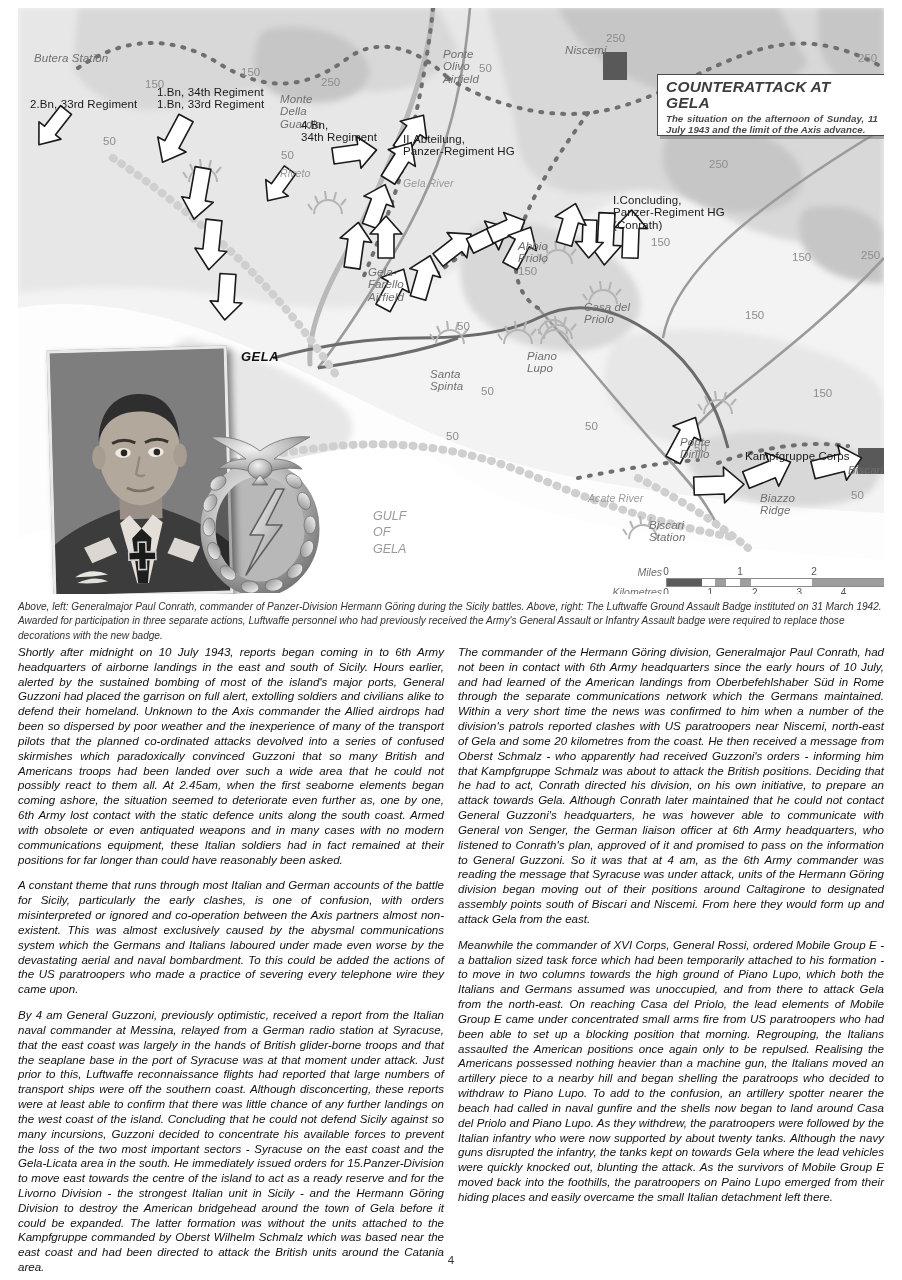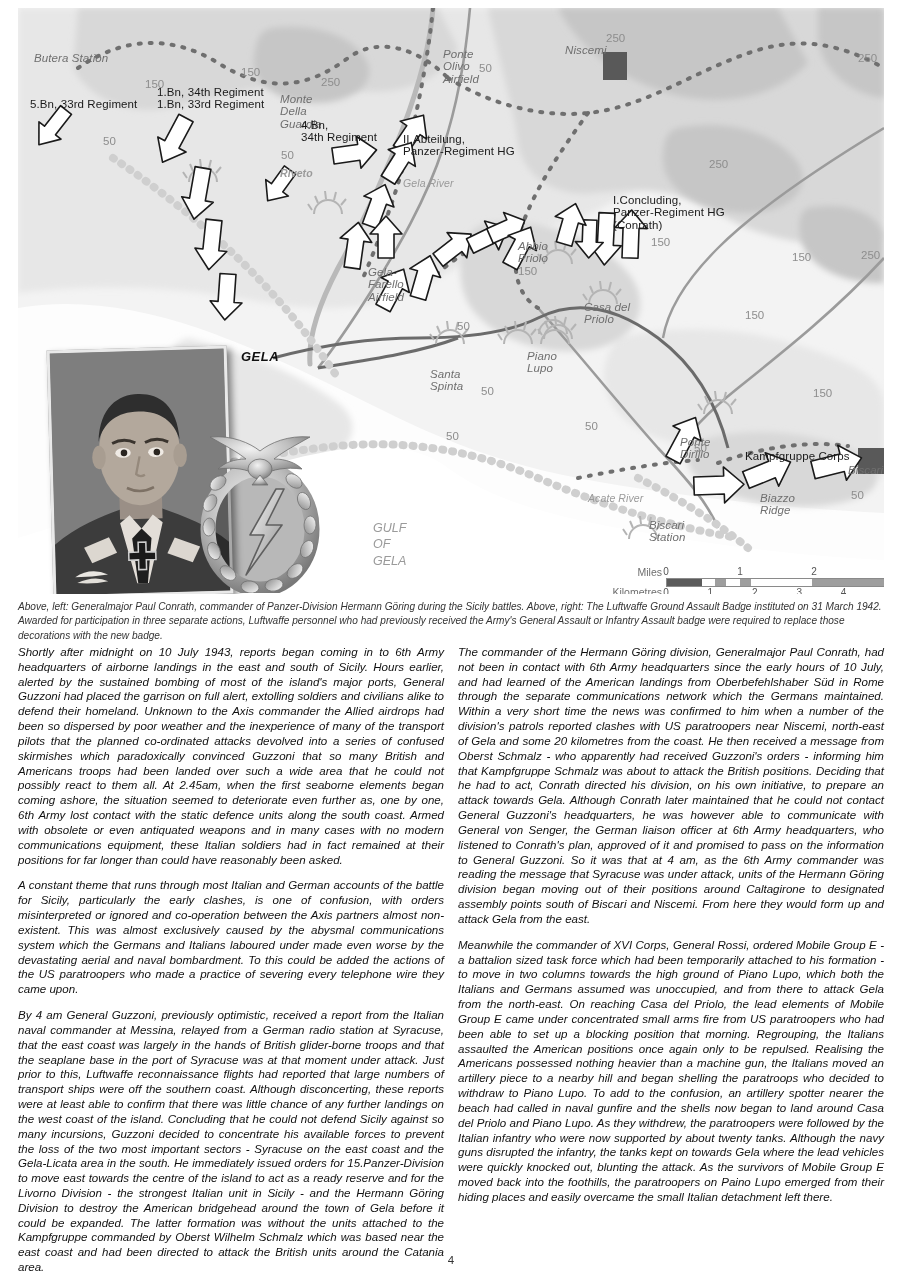--- a/index.html
+++ b/index.html
@@ -92,21 +92,21 @@
   #badge {
     position:absolute;
     left:172px; top:415px;
     width:140px; height:170px;
   }
 
   
   #scalebar { position:absolute; left:648px; top:558px; width:222px; height:32px; }
   .sb-cap {
     position:absolute; right:100%; margin-right:4px;
-    color:#6f6f6f; font-size:10.5px; white-space:nowrap;
+    font-style:italic; color:#6f6f6f; font-size:10.5px; white-space:nowrap;
   }
   .sb-ticks { position:absolute; width:100%; height:12px; }
   .sb-ticks span {
     position:absolute; font-size:10px; color:#555;
     transform:translateX(-50%);
   }
   .sb-bar { position:absolute; left:0; top:12px; width:100%; height:9px; display:flex; border:1px solid #8a8a8a; }
   .sb-bar i { display:block; height:100%; }
 
   
@@ -366,20 +366,24 @@
       </g>
       <g transform="translate(676,478) rotate(-92)">
         <path d="M-9,0 L9,0 L9,30 L18,30 L0,50 L-18,30 L-9,30 Z"></path>
       </g>
       <g transform="translate(655,452) rotate(-152)">
         <path d="M-8,0 L8,0 L8,30 L16,30 L0,48 L-16,30 L-8,30 Z"></path>
       </g>
     </g>
   </svg>
 
+  <div id="map-title-box">
+    <div class="t-main">COUNTERATTACK AT GELA</div>
+    <div class="t-sub">The situation on the afternoon of Sunday, 11 July 1943 and the limit of the Axis advance.</div>
+  </div>
 
   <div id="portrait">
     <svg viewBox="0 0 180 248" preserveAspectRatio="none" style="width:100%;height:100%;display:block">
       <rect width="180" height="248" fill="#8a8a8a"></rect>
       <rect width="180" height="248" fill="#7e7e7e"></rect>
 
       <path d="M0,248 L0,196 C22,178 50,168 68,162 L112,162 C132,170 160,180 180,198 L180,248 Z" fill="#3c3c3c"></path>
 
       <path d="M68,150 L112,150 L112,172 L68,172 Z" fill="#9a8f86"></path>
 
@@ -484,22 +488,22 @@
       <div class="map-label" style="left: 412px; top: 360px;">Santa
 Spinta</div>
       <div class="map-label" style="left: 662px; top: 428px;">Ponte
 Dirillo</div>
       <div class="map-label" style="left: 830px; top: 456px;">Biscari</div>
       <div class="map-label" style="left: 631px; top: 511px;">Biscari
 Station</div>
       <div class="map-label" style="left: 742px; top: 484px;">Biazzo
 Ridge</div>
       <div class="map-label" style="left: 570px; top: 485px;;color:#9a9a9a;font-size:10.5px;">Acate River</div>
-      <div class="map-label" style="left: 262px; top: 160px;;color:#9a9a9a;font-size:10.5px;font-weight:bold;">Riveto</div>
-      <div class="map-label dark" style="left: 12px; top: 90px;">5.Bn, 33rd Regiment</div>
+      <div class="map-label" style="left: 262px; top: 160px;;color:#9a9a9a;font-size:10.5px;">Riveto</div>
+      <div class="map-label dark" style="left: 12px; top: 90px;">2.Bn, 33rd Regiment</div>
       <div class="map-label dark" style="left: 139px; top: 78px;">1.Bn, 34th Regiment
 1.Bn, 33rd Regiment</div>
       <div class="map-label dark" style="left: 283px; top: 111px;">4.Bn,
 34th Regiment</div>
       <div class="map-label dark" style="left: 385px; top: 125px;">II.Abteilung,
 Panzer-Regiment HG</div>
       <div class="map-label dark" style="left: 595px; top: 186px;">I.Concluding,
 Panzer-Regiment HG
 (Conrath)</div>
       <div class="map-label dark" style="left: 727px; top: 442px;">Kampfgruppe Corps</div>
@@ -521,21 +525,21 @@
       <div class="contour" style="left: 463px; top: 377px;">50</div>
       <div class="contour" style="left: 795px; top: 379px;">150</div>
       <div class="contour" style="left: 567px; top: 412px;">50</div>
       <div class="contour" style="left: 428px; top: 422px;">50</div>
       <div class="contour" style="left: 676px; top: 434px;">50</div>
       <div class="contour" style="left: 833px; top: 481px;">50</div>
     </div>
 
   <div class="gela-label" style="left:223px; top:341px;">GELA</div>
 
-  <div class="gulf-label" style="left:355px; top:500px;margin-top:12px;">GULF
+  <div class="gulf-label" style="left:355px; top:500px;">GULF
 OF
 GELA</div>
 
   <div id="scalebar">
     <div class="sb-cap" style="top:0px;">Miles</div>
     <div class="sb-cap" style="top:20px;">Kilometres</div>
     <div class="sb-ticks" id="sb-miles">
         <span style="left: 0%;">0</span>
         <span style="left: 33.3333%;">1</span>
         <span style="left: 66.6667%;">2</span>

